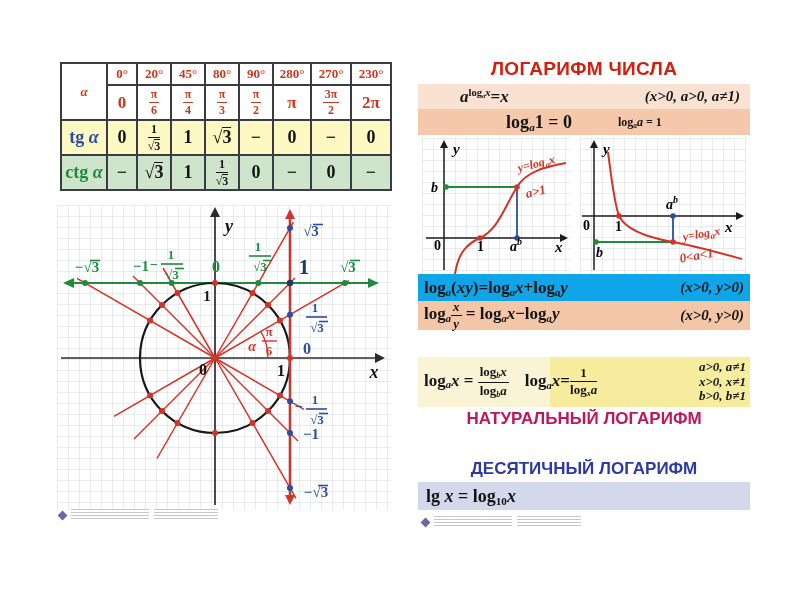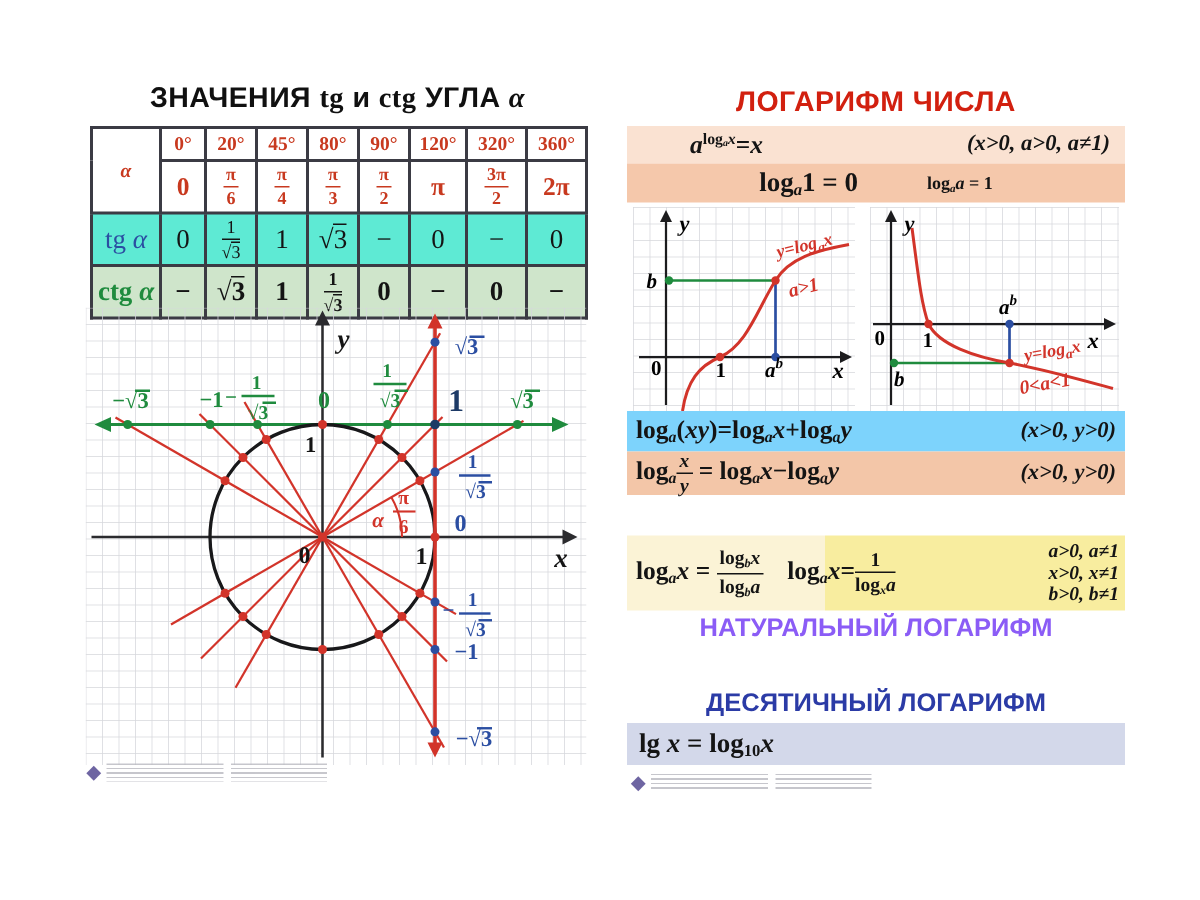--- a/index.html
+++ b/index.html
@@ -12,21 +12,21 @@
   .ltitle{margin:0;text-align:center;font-size:19px;font-weight:bold;color:#101010;
           font-family:"Liberation Sans",sans-serif;letter-spacing:.3px;}
   .ltitle .serif{font-family:"Liberation Serif",serif;}
   .ltitle .it{font-family:"Liberation Serif",serif;font-style:italic;}
 
   table.vals{border-collapse:collapse;table-layout:fixed;width:330px;margin:7px auto 0 5px;}
   .vals td{border:2px solid #3b3b44;text-align:center;padding:0;vertical-align:middle;background:#fff;}
   .vals tr.deg td{color:#c8391f;font-size:13px;font-weight:bold;height:20px;}
   .vals tr.rad td{color:#c8391f;font-size:17px;font-weight:bold;height:33px;}
   .vals td.corner{color:#c8391f;font-size:19px;font-weight:bold;font-style:italic;}
-  .vals tr.tgrow td{background:#5eead4;color:#141414;font-size:18px;font-weight:normal;height:33px;}
+  .vals tr.tgrow td{background:#fef9c3;color:#141414;font-size:18px;font-weight:bold;height:33px;}
   .vals tr.ctgrow td{background:#cfe5cb;color:#141414;font-size:18px;font-weight:bold;height:33px;}
   .vals td.lab{background:#fff;font-size:17px;}
   .vals td.lab.tg{color:#2b4ea2;}
   .vals td.lab.ctg{color:#1f8b3e;}
   .vals .frac{font-size:12px;}
   .vals tr.rad .frac{font-size:12px;}
 
   
   .math{font-weight:bold;}
   .math sub{font-size:0.62em;vertical-align:-0.25em;font-weight:bold;}
@@ -42,35 +42,34 @@
 
   
   .rtitle{margin:0;position:absolute;top:0;left:0;right:0;text-align:center;font-size:19px;font-weight:bold;
           color:#d2200f;font-family:"Liberation Sans",sans-serif;letter-spacing:.3px;}
   .band{position:absolute;left:0;right:0;display:flex;align-items:center;}
   .mrow{font-weight:bold;font-size:17px;color:#141414;}
   .mrow .frac{font-size:13px;}
   .cond{font-weight:bold;font-style:italic;font-size:15px;color:#141414;}
   .heading{position:absolute;left:0;right:0;text-align:center;font-family:"Liberation Sans",sans-serif;
            font-weight:bold;font-size:17px;}
-  .gr{color:#8b5cf6;} .bl{color:#2b3ba6;}
+  .gr{color:#be185d;} .bl{color:#2b3ba6;}
 
   
   .pubmark{position:absolute;left:4px;display:flex;align-items:center;gap:5px;opacity:.8;}
   .pubmark .diamond{width:7px;height:7px;background:#4b3f8c;transform:rotate(45deg);}
   .pubmark .tlines{height:12px;background:repeating-linear-gradient(to bottom,#b9b9c0 0 1px,transparent 1px 3px);}
   .t1{width:78px;} .t2{width:64px;}
 
   svg text{font-family:"Liberation Serif",serif;font-weight:bold;}
 </style>
 </head>
 <body>
 
 <section class="poster pL">
-  <h1 class="ltitle"><span>ЗНАЧЕНИЯ </span><span class="serif">tg</span><span> и </span><span class="serif">ctg</span><span> УГЛА </span><span class="it">α</span></h1>
 
   <table class="vals math">
     <colgroup>
         <col style="width:46px">
         <col style="width:30px">
         <col style="width:34px">
         <col style="width:34px">
         <col style="width:34px">
         <col style="width:34px">
         <col style="width:38px">
@@ -78,23 +77,23 @@
         <col style="width:40px">
       </colgroup>
     <tbody>
         <tr class="deg">
       <td class="corner" rowspan="2">α</td>
       <td>0°</td>
       <td>20°</td>
       <td>45°</td>
       <td>80°</td>
       <td>90°</td>
-      <td>120°</td>
-      <td>320°</td>
-      <td>360°</td>
+      <td>280°</td>
+      <td>270°</td>
+      <td>230°</td>
     </tr>
     <tr class="rad">
       <td>0</td>
       <td><span class="frac"><span class="num">π</span><span class="den">6</span></span></td>
       <td><span class="frac"><span class="num">π</span><span class="den">4</span></span></td>
       <td><span class="frac"><span class="num">π</span><span class="den">3</span></span></td>
       <td><span class="frac"><span class="num">π</span><span class="den">2</span></span></td>
       <td>π</td>
       <td><span class="frac"><span class="num">3π</span><span class="den">2</span></span></td>
       <td>2π</td>
@@ -327,21 +326,21 @@
     <text x="23" y="16" font-size="15" font-style="italic">y</text>
     <text x="3" y="92" font-size="14">0</text>
     <text x="35" y="93" font-size="14">1</text>
     <text x="86" y="71" font-size="14" font-style="italic"><tspan>a</tspan><tspan dy="-6" font-size="10">b</tspan></text>
     <text x="145" y="94" font-size="15" font-style="italic">x</text>
     <text x="16" y="119" font-size="14" font-style="italic">b</text>
     <text x="103" y="100" font-size="12" font-style="italic" fill="#d2342a" transform="rotate(-10 120 99)"><tspan>y=log</tspan><tspan dy="3" font-size="9">a</tspan><tspan dy="-3">x</tspan></text>
     <text x="100" y="122" font-size="13" font-style="italic" fill="#d2342a" transform="rotate(-10 116 121)">0&lt;a&lt;1</text>
   </svg>
 
-  <div class="band" style="top:216px;height:27px;background:#7dd3fc;">
+  <div class="band" style="top:216px;height:27px;background:#0ea5e9;">
     <span class="mrow math" style="margin-left:6px;">log<sub><span class="m-i">a</span></sub>(<span class="m-i">xy</span>)=log<sub><span class="m-i">a</span></sub><span class="m-i">x</span>+log<sub><span class="m-i">a</span></sub><span class="m-i">y</span></span>
     <span class="cond" style="margin-left:auto;margin-right:6px;">(x&gt;0, y&gt;0)</span>
   </div>
   <div class="band" style="top:243px;height:29px;background:#f3c6a8;">
     <span class="mrow math" style="margin-left:6px;">log<sub><span class="m-i">a</span></sub><span class="frac"><span class="num"><span class="m-i">x</span></span><span class="den"><span class="m-i">y</span></span></span> = log<sub><span class="m-i">a</span></sub><span class="m-i">x</span>−log<sub><span class="m-i">a</span></sub><span class="m-i">y</span></span>
     <span class="cond" style="margin-left:auto;margin-right:6px;">(x&gt;0, y&gt;0)</span>
   </div>
 
   <div class="band" style="top:299px;height:50px;">
     <div style="position:absolute;inset:0 200px 0 0;background:#fbf3d6;"></div>

